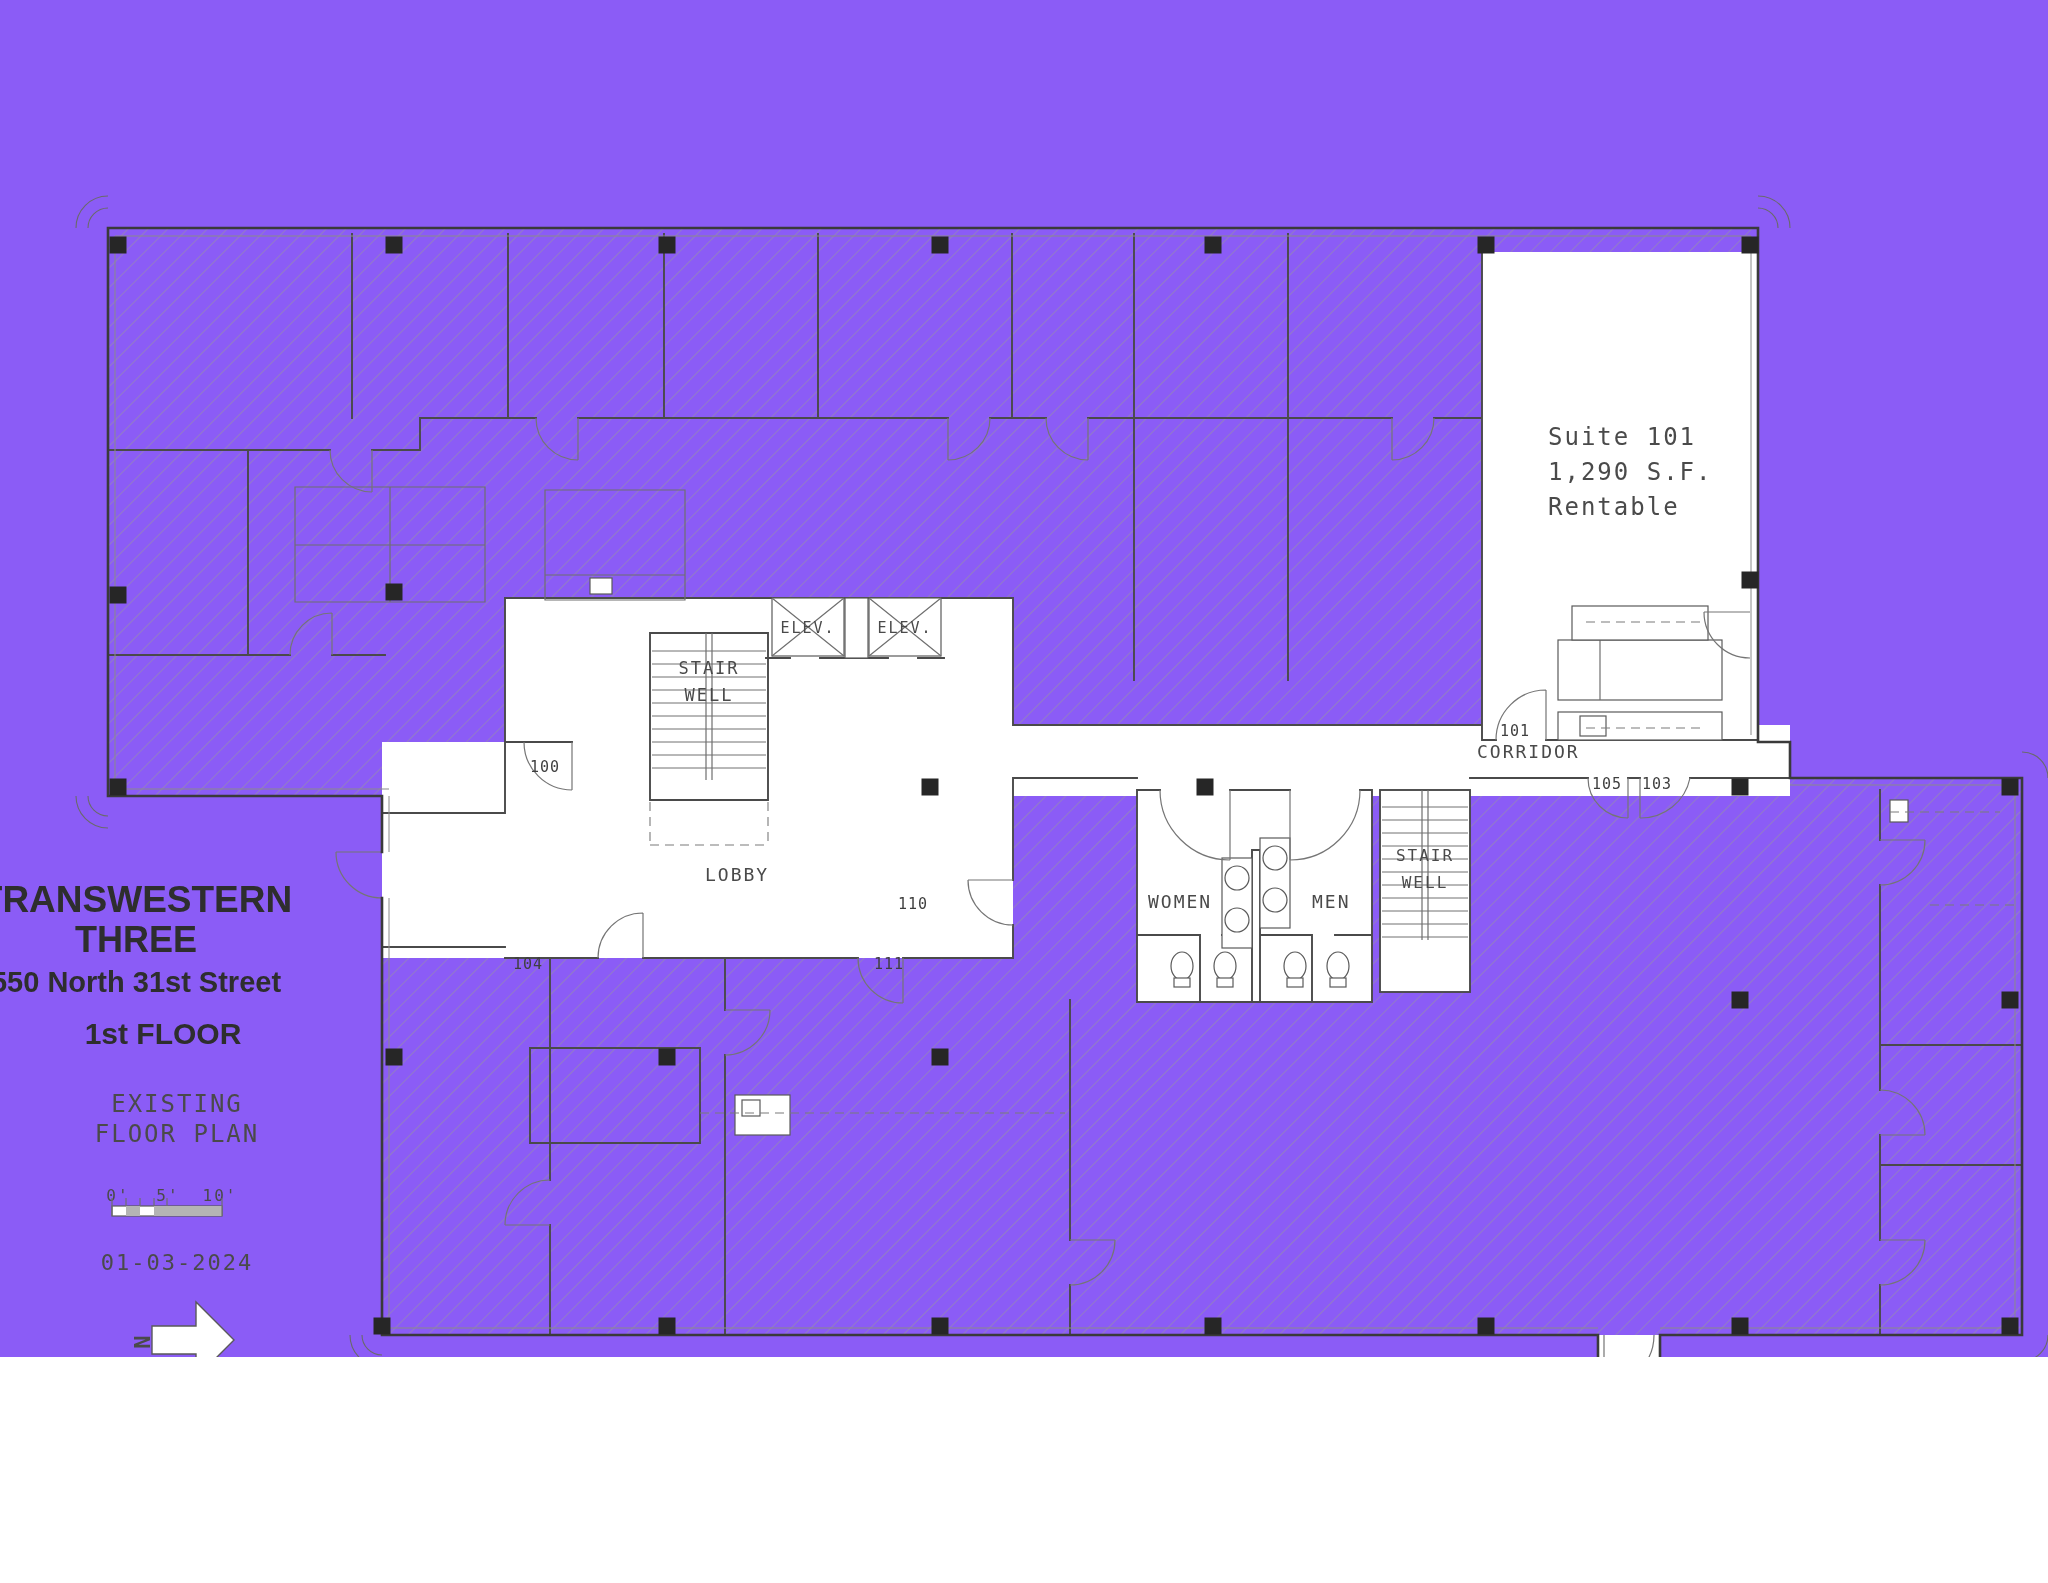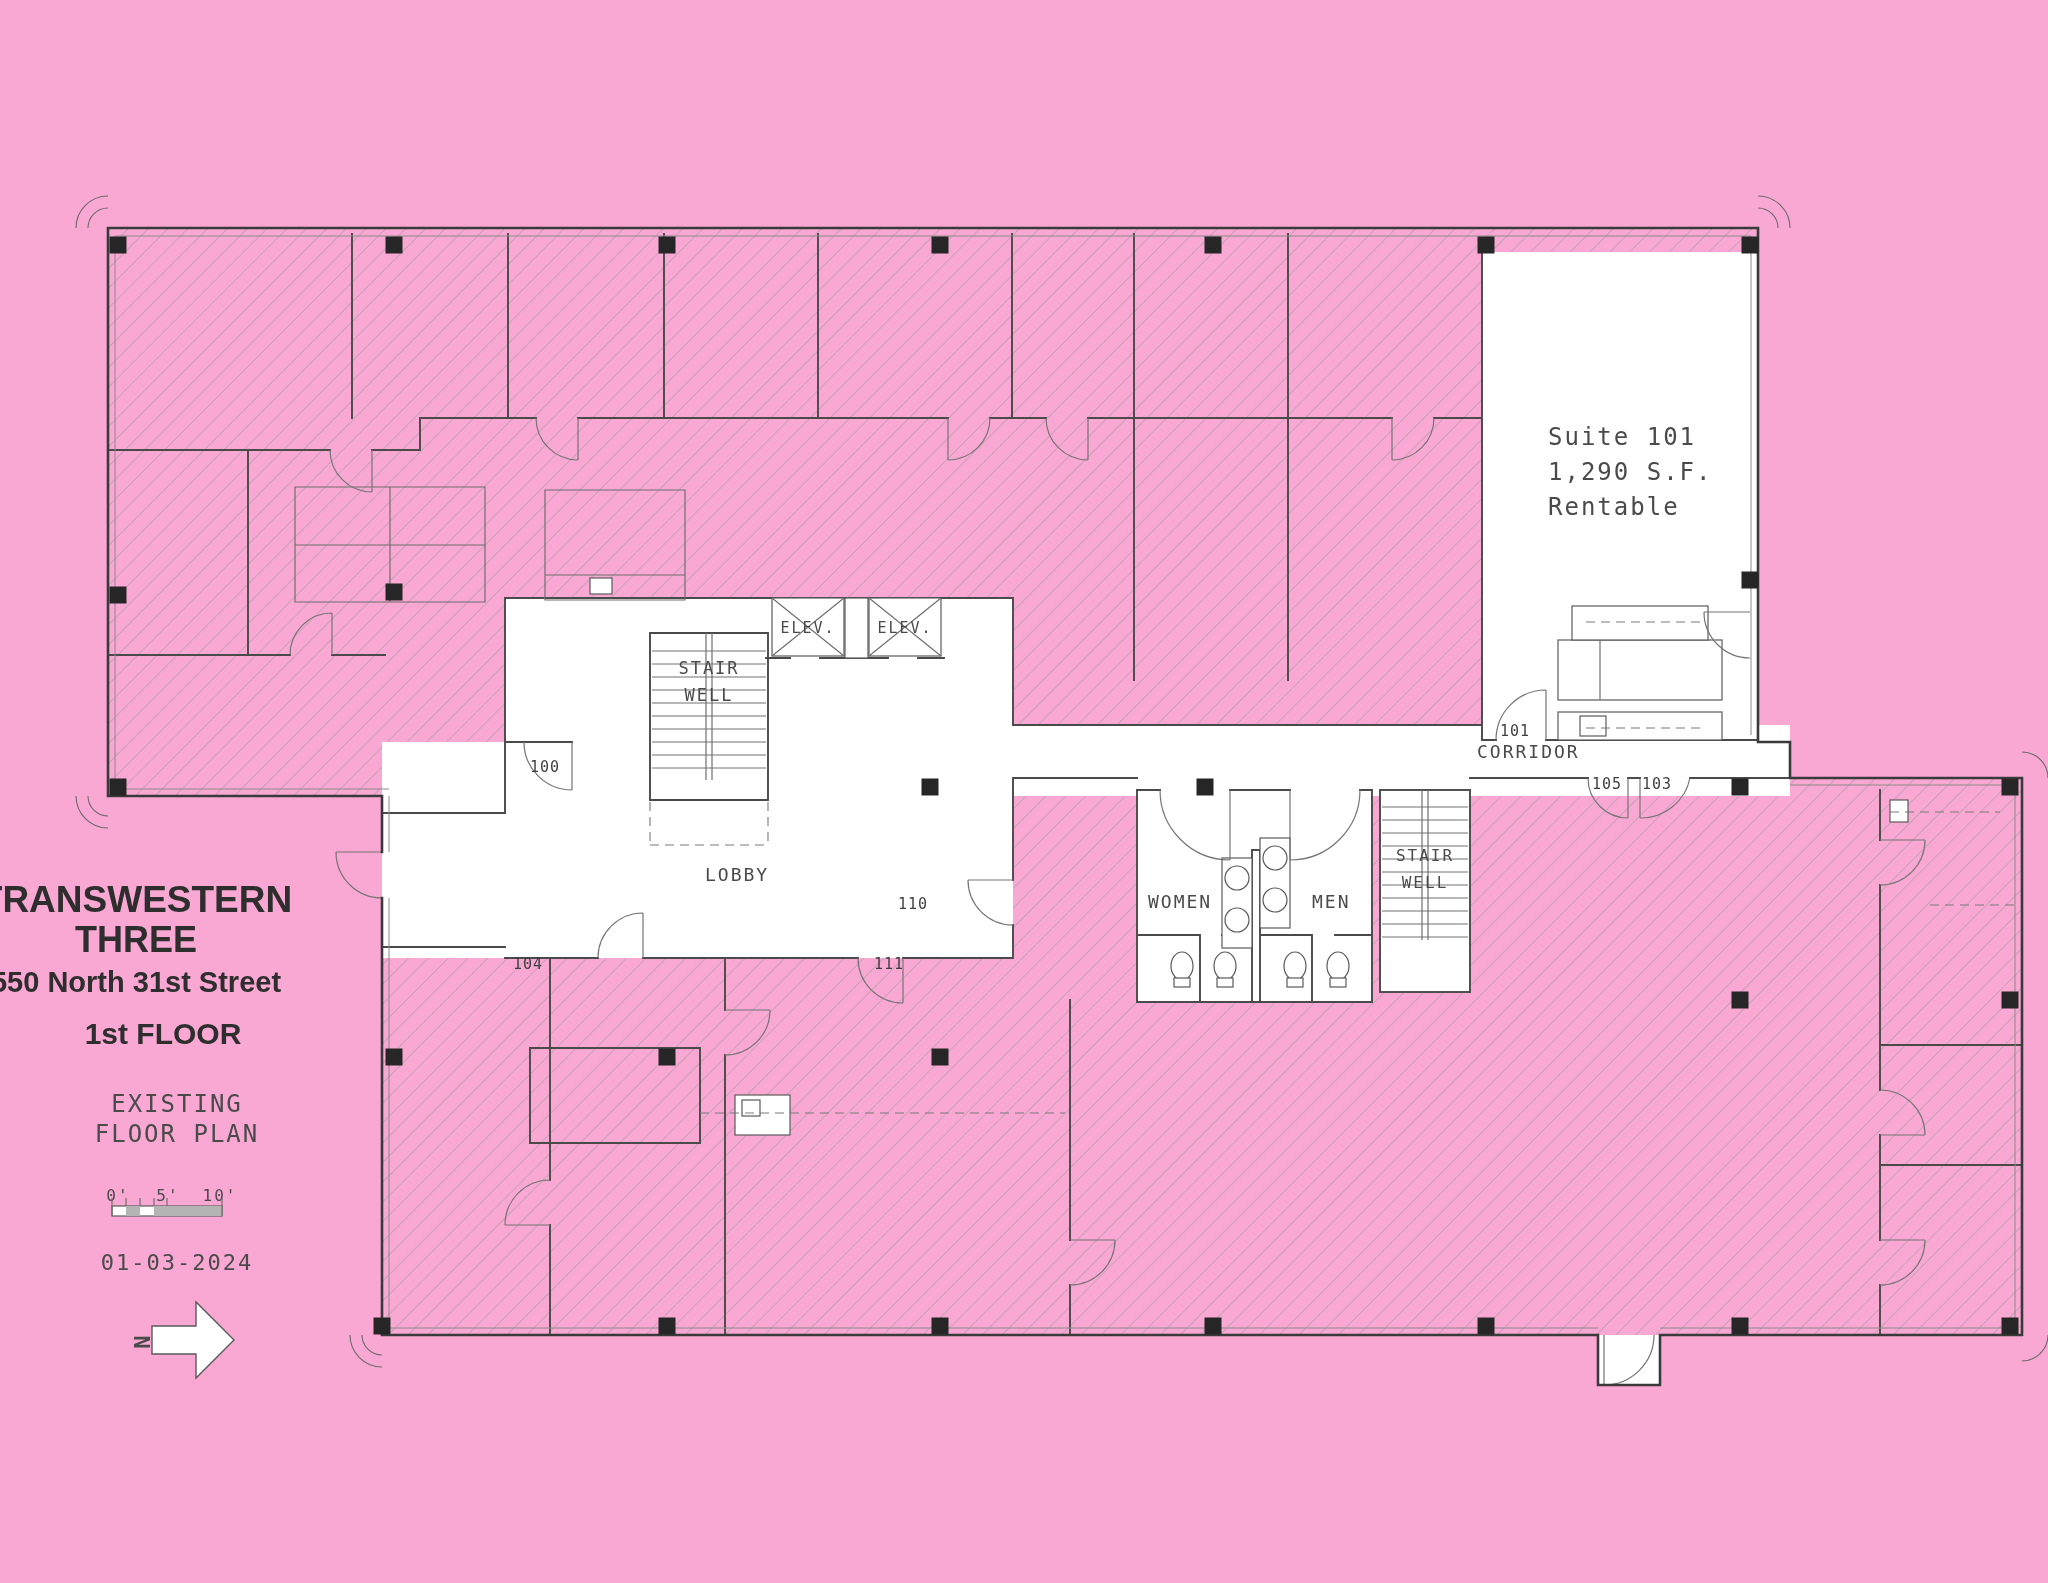--- a/index.html
+++ b/index.html
@@ -1,17 +1,17 @@
 <!DOCTYPE html>
 <html><head>
 <meta charset="utf-8">
 <style>
   html,body{margin:0;padding:0;background:#ffffff;}
   body{font-family:"Liberation Sans", sans-serif;}
-  .stage{position:relative;width:2048px;height:1583px;background:#f9a8d4;overflow:hidden;}
+  .stage{position:relative;width:2048px;height:1357px;background:#8b5cf6;overflow:hidden;}
   svg{display:block;}
   
   .cad{font-family:"DejaVu Sans Mono", monospace; fill:#4a4a4a; letter-spacing:2px;}
   .cad-sm{font-family:"DejaVu Sans Mono", monospace; fill:#3f3f3f; letter-spacing:1px;}
   .title{font-family:"Liberation Sans", sans-serif; font-weight:bold; fill:#2e2e2e;}
   .wall{stroke:#3a3a3a; stroke-width:2.6; fill:none; stroke-linecap:square;}
   .wall-inner{stroke:#8a8a8a; stroke-width:1; fill:none;}
   .iwall{stroke:#4a4a4a; stroke-width:1.9; fill:none; stroke-linecap:square;}
   .thin{stroke:#6f6f6f; stroke-width:1.2; fill:none;}
   .dash{stroke:#7a7a7a; stroke-width:1.1; fill:none; stroke-dasharray:9 6;}

